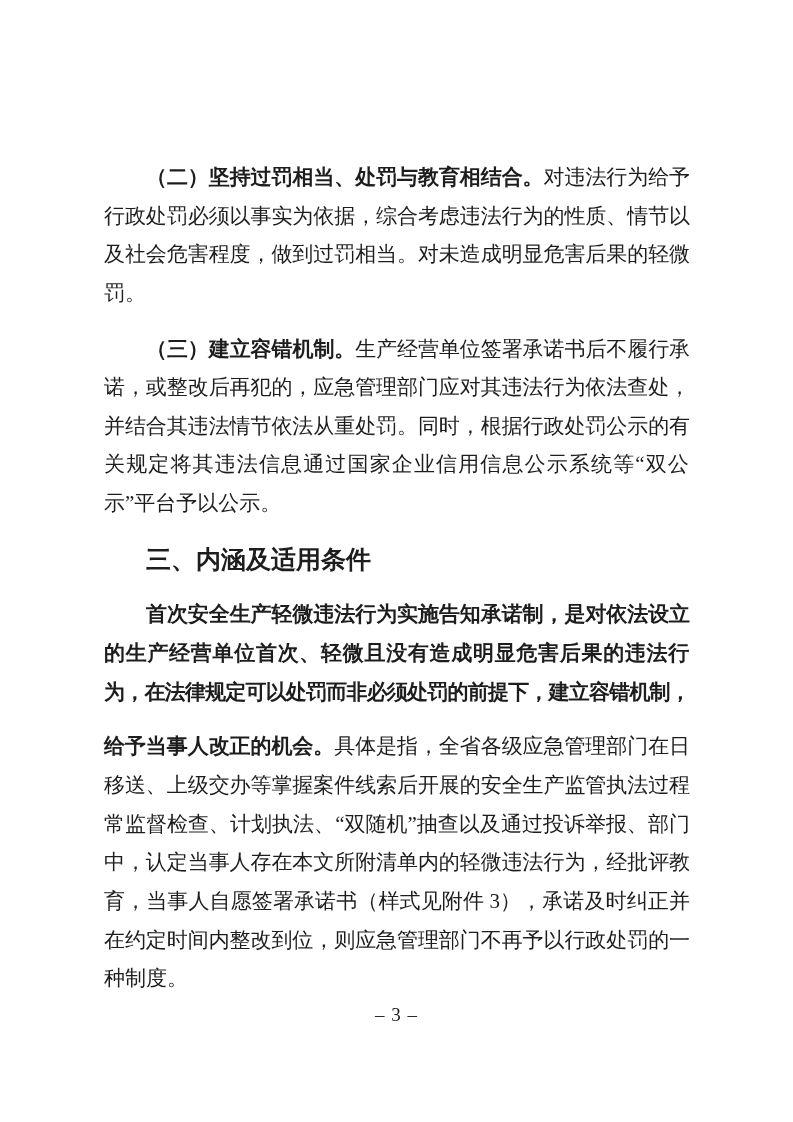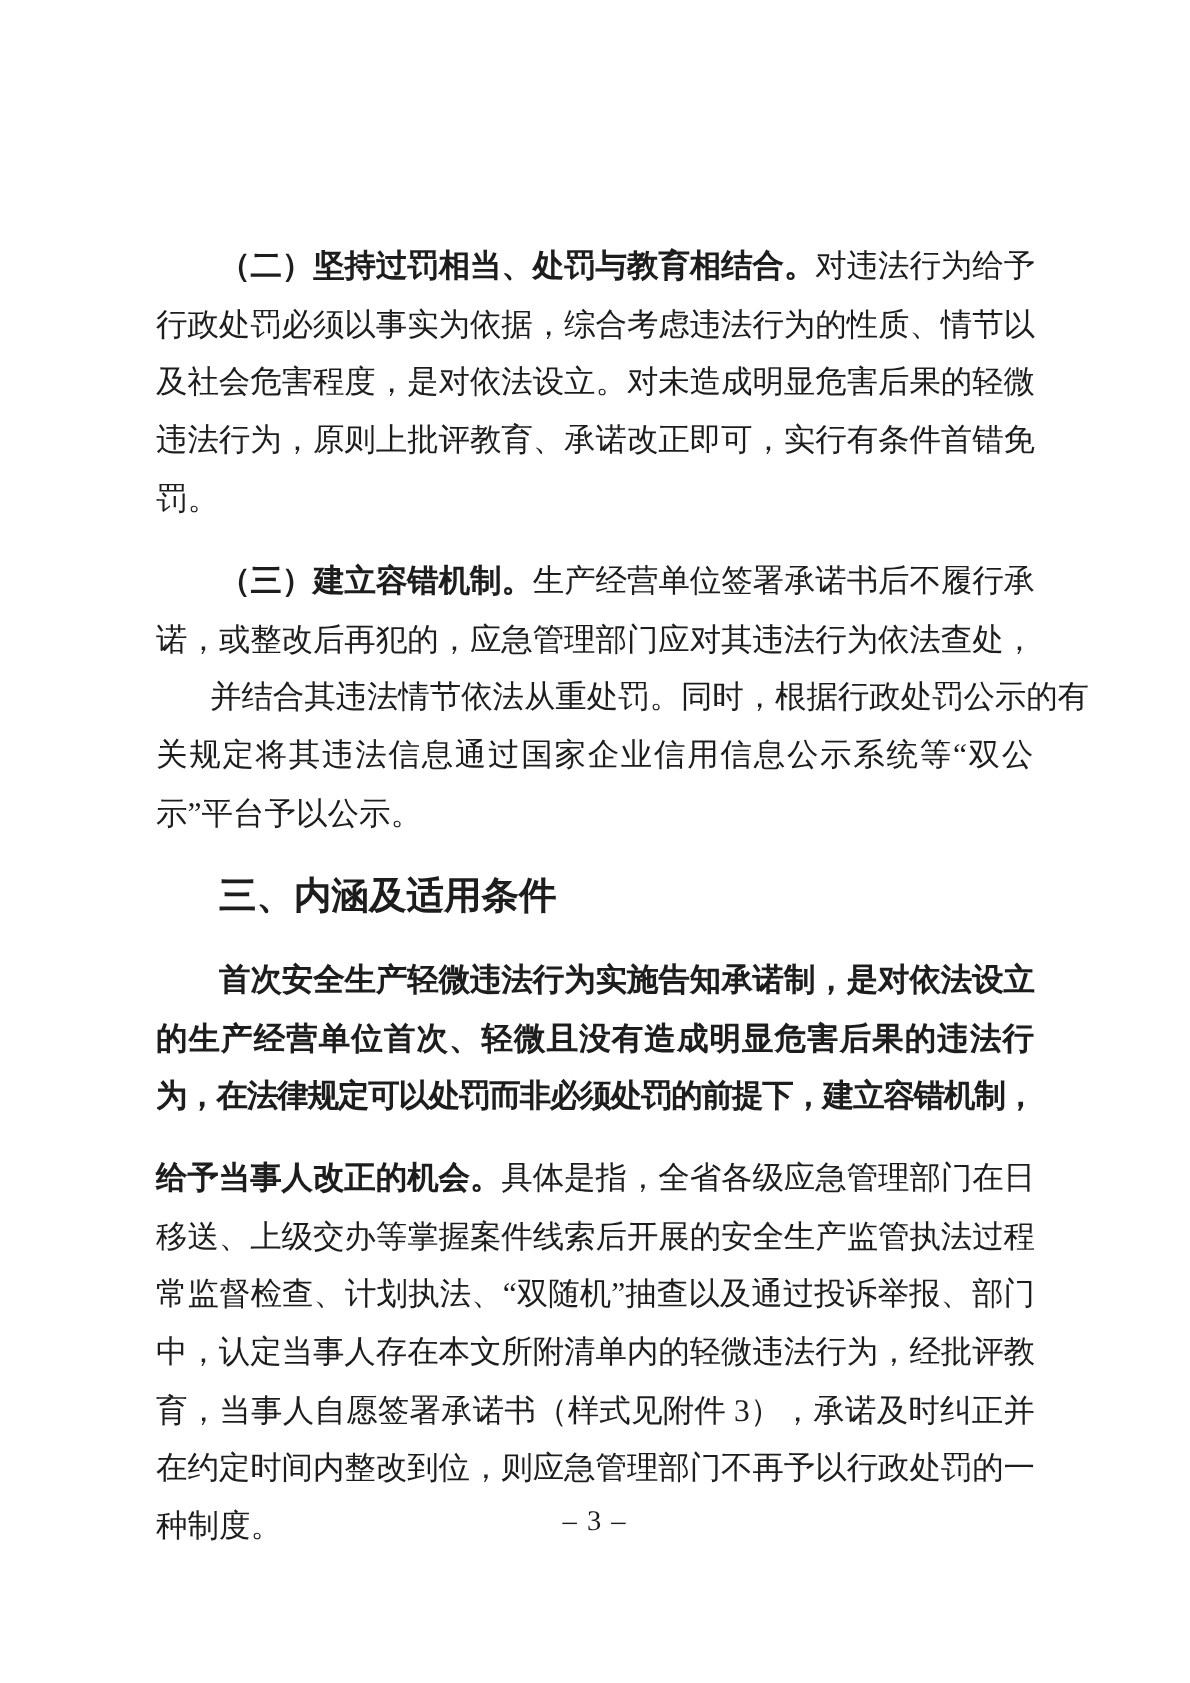--- a/index.html
+++ b/index.html
@@ -52,26 +52,25 @@
     color: #1d1d1d;
   }
 </style>
 </head>
 <body>
 
 <div class="page">
   <div class="content">
       <div class="line indent j" style="letter-spacing: -0.0769231px;"><span class="ln"><span class="seg b">（二）坚持过罚相当、处罚与教育相结合。</span><span class="seg">对违法行为给予</span></span></div>
       <div class="line j" style="letter-spacing: -0.0714286px;"><span class="ln"><span class="seg">行政处罚必须以事实为依据，综合考虑违法行为的性质、情节以</span></span></div>
-      <div class="line j" style="letter-spacing: -0.0714286px;"><span class="ln"><span class="seg">及社会危害程度，是对依法设立。对未造成明显危害后果的轻微</span></span></div>
-      <div class="line j" style="letter-spacing: -0.0714286px;"><span class="ln"><span class="seg">违法行为，原则上批评教育、承诺改正即可，实行有条件首错免</span></span></div>
+      <div class="line j" style="letter-spacing: -0.0714286px;"><span class="ln"><span class="seg">及社会危害程度，做到过罚相当。对未造成明显危害后果的轻微</span></span></div>
       <div class="line"><span class="ln"><span class="seg">罚。</span></span></div>
       <div class="line indent j" style="letter-spacing: -0.0769231px;"><span class="ln"><span class="seg b">（三）建立容错机制。</span><span class="seg">生产经营单位签署承诺书后不履行承</span></span></div>
       <div class="line j" style="letter-spacing: -0.0714286px;"><span class="ln"><span class="seg">诺，或整改后再犯的，应急管理部门应对其违法行为依法查处，</span></span></div>
-      <div class="line j" style="letter-spacing: -0.0714286px; margin-left: 36px;"><span class="ln"><span class="seg">并结合其违法情节依法从重处罚。同时，根据行政处罚公示的有</span></span></div>
+      <div class="line j" style="letter-spacing: -0.0714286px;"><span class="ln"><span class="seg">并结合其违法情节依法从重处罚。同时，根据行政处罚公示的有</span></span></div>
       <div class="line j" style="letter-spacing: 1.136px;"><span class="ln"><span class="seg">关规定将其违法信息通过国家企业信用信息公示系统等“双公</span></span></div>
       <div class="line"><span class="ln"><span class="seg">示”平台予以公示。</span></span></div>
       <div class="line indent heading"><span class="ln"><span class="seg b">三、内涵及适用条件</span></span></div>
       <div class="line indent j" style="letter-spacing: -0.0769231px;"><span class="ln"><span class="seg b">首次安全生产轻微违法行为实施告知承诺制，是对依法设立</span></span></div>
       <div class="line j" style="letter-spacing: 0.703704px;"><span class="ln"><span class="seg b">的生产经营单位首次、轻微且没有造成明显危害后果的违法行</span></span></div>
       <div class="line j" style="letter-spacing: -0.793103px;"><span class="ln"><span class="seg b">为，在法律规定可以处罚而非必须处罚的前提下，建立容错机制，</span></span></div>
       <div class="line j" style="letter-spacing: -0.0714286px; margin-top: 16px;"><span class="ln"><span class="seg b">给予当事人改正的机会。</span><span class="seg">具体是指，全省各级应急管理部门在日</span></span></div>
       <div class="line j" style="letter-spacing: -0.0714286px;"><span class="ln"><span class="seg">移送、上级交办等掌握案件线索后开展的安全生产监管执法过程</span></span></div>
       <div class="line j" style="letter-spacing: 0.0118534px;"><span class="ln"><span class="seg">常监督检查、计划执法、“双随机”抽查以及通过投诉举报、部门</span></span></div>
       <div class="line j" style="letter-spacing: -0.0714286px;"><span class="ln"><span class="seg">中，认定当事人存在本文所附清单内的轻微违法行为，经批评教</span></span></div>

